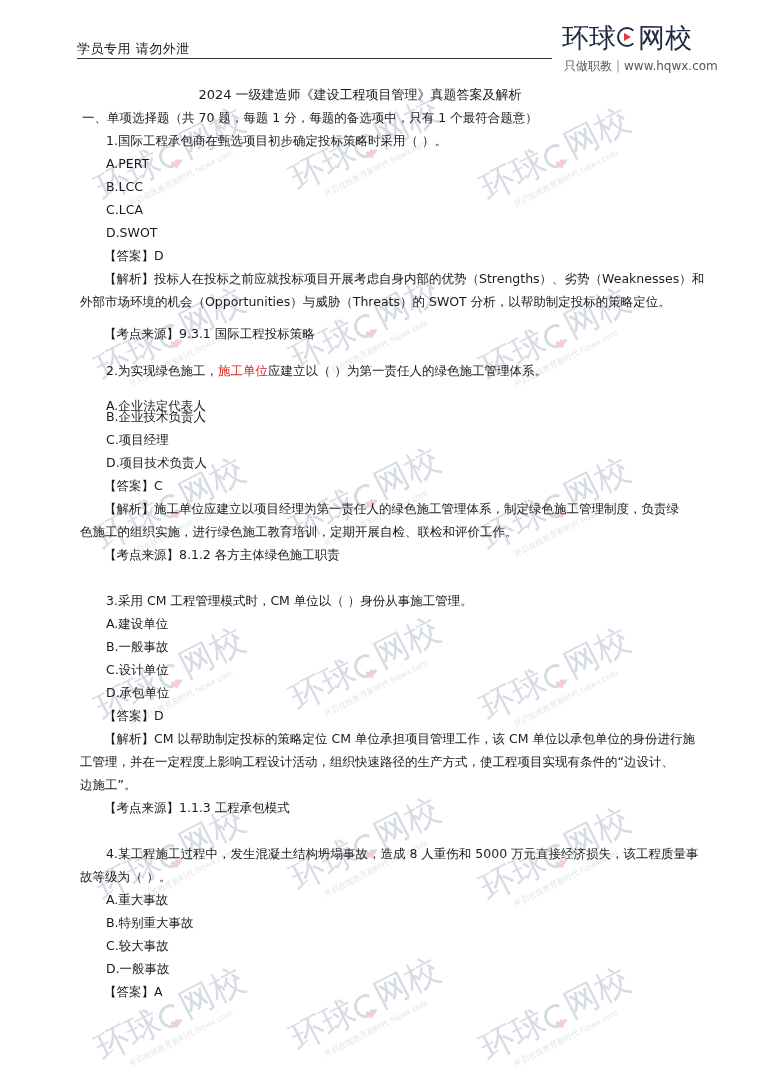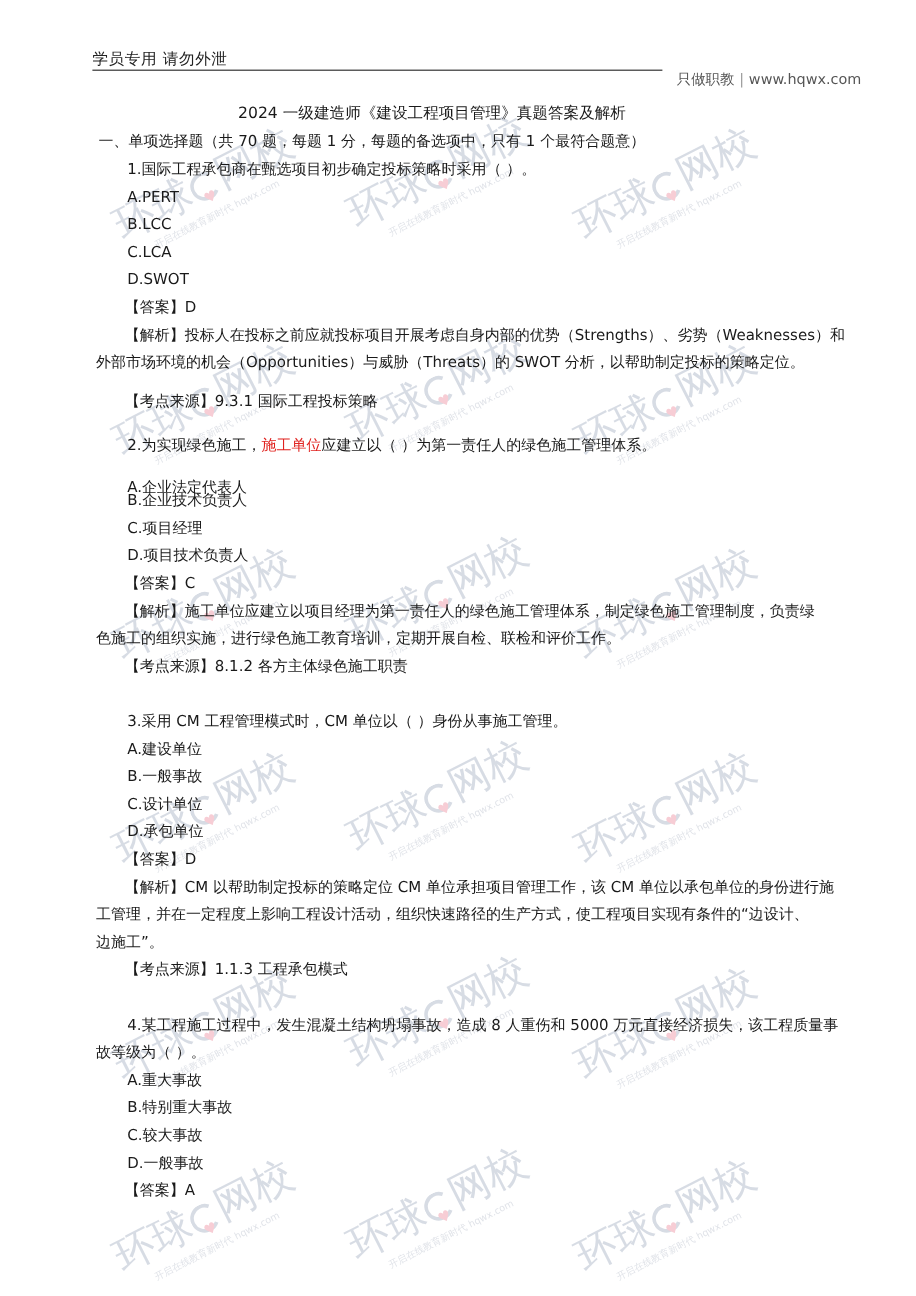--- a/index.html
+++ b/index.html
@@ -155,20 +155,23 @@
       </div>
       <div class="wm" style="left: 480px; top: 990px;">
         <div class="wm-main"><span>环球</span><span class="wm-heart"></span><span>网校</span></div>
         <div class="wm-sub">开启在线教育新时代  hqwx.com</div>
       </div>
     </div>
 
   <div class="hdr-left">学员专用  请勿外泄</div>
   <div class="hdr-line"></div>
   <div class="logo">
+    <div class="logo-main">
+      <span class="part">环球</span><span class="logo-play"></span><span class="part">网校</span>
+    </div>
     <div class="logo-sub">
       <span>只做职教</span><span class="sep">|</span><span>www.hqwx.com</span>
     </div>
   </div>
 
   <div class="content">
     <div class="line title" style="top:87px;">2024 一级建造师《建设工程项目管理》真题答案及解析</div>
     <div class="line ind0" style="top:110px;">一、单项选择题（共 70 题，每题 1 分，每题的备选项中，只有 1 个最符合题意）</div>
 
     <div class="line ind1" style="top:133px;">1.国际工程承包商在甄选项目初步确定投标策略时采用（   ）。</div>

